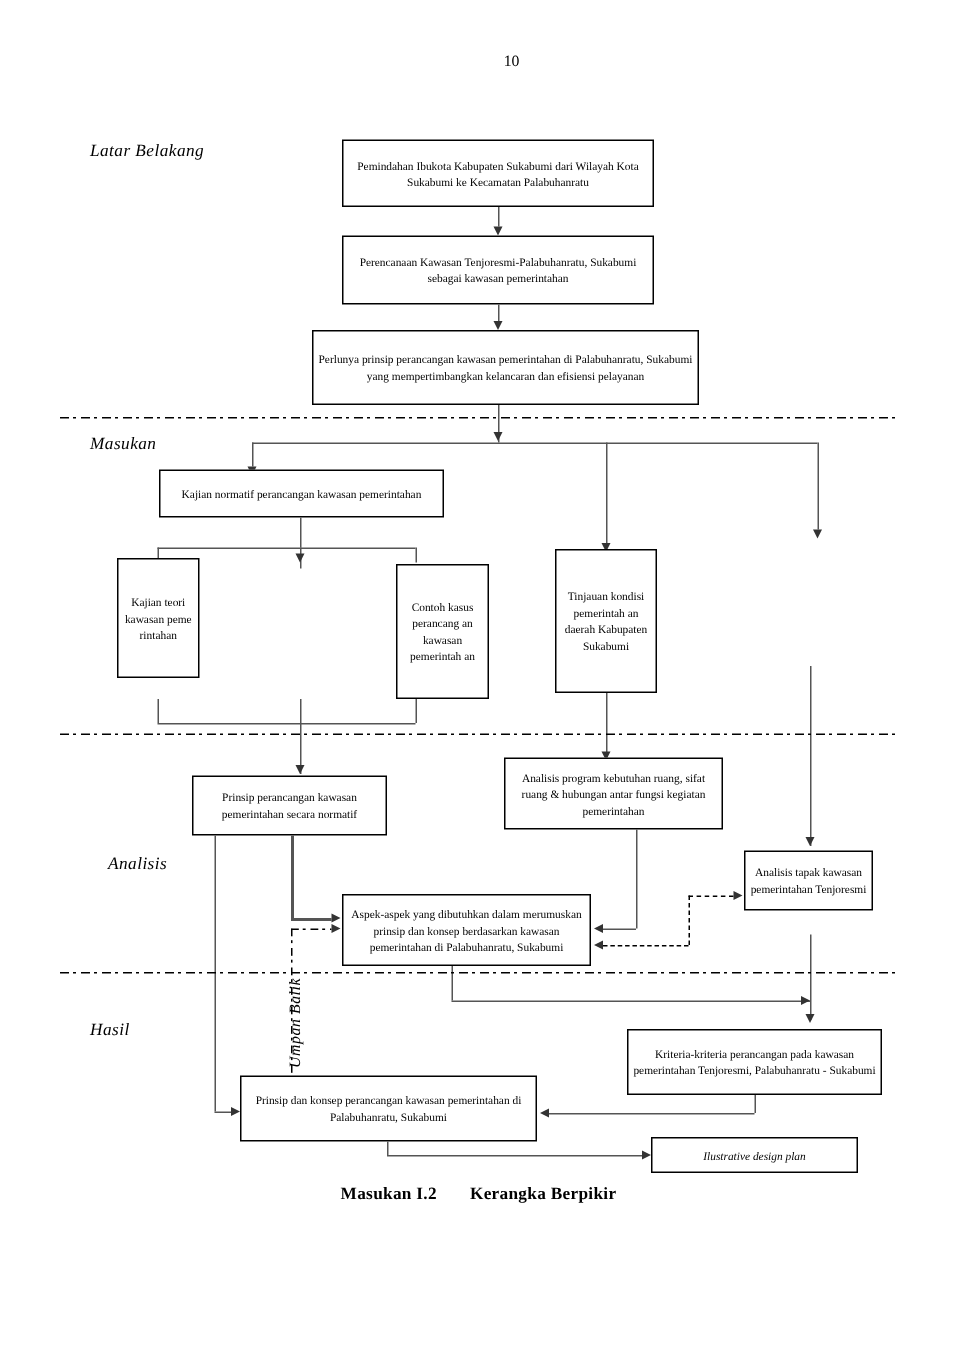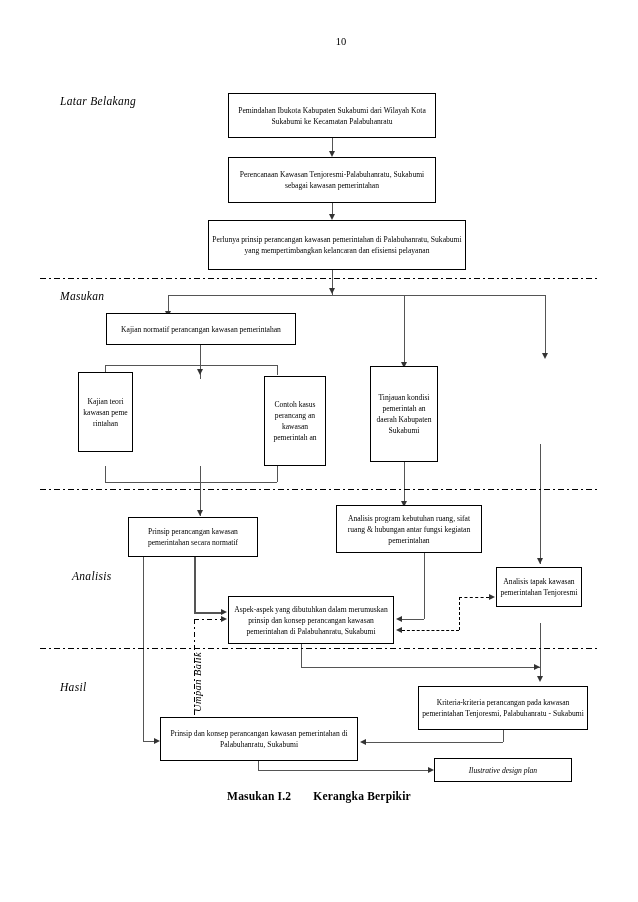--- a/index.html
+++ b/index.html
@@ -230,21 +230,21 @@
 
   <div class="box" style="left:128px; top:517px; width:130px; height:40px;">
     <span>Prinsip perancangan kawasan pemerintahan secara normatif</span>
   </div>
 
   <div class="box" style="left:336px; top:505px; width:146px; height:48px;">
     <span>Analisis program kebutuhan ruang, sifat ruang &amp; hubungan antar fungsi kegiatan pemerintahan</span>
   </div>
 
   <div class="box" style="left:228px; top:596px; width:166px; height:48px;">
-    <span>Aspek-aspek yang dibutuhkan dalam merumuskan prinsip dan konsep perancangan kawasan pemerintahan di Palabuhanratu, Sukabumi</span>
+    <span>Aspek-aspek yang dibutuhkan dalam merumuskan prinsip dan konsep berdasarkan kawasan pemerintahan di Palabuhanratu, Sukabumi</span>
   </div>
 
   <div class="box" style="left:496px; top:567px; width:86px; height:40px;">
     <span>Analisis tapak kawasan pemerintahan Tenjoresmi</span>
   </div>
 
   <div class="vline" style="left:194px; top:557px; height:56px; border-left-width:2px;"></div>
   <div class="hline" style="left:194px; top:612px; width:27px; border-top-width:2px;"></div>
   <div class="arrow right" style="left:221px; top:608.5px;"></div>
 

